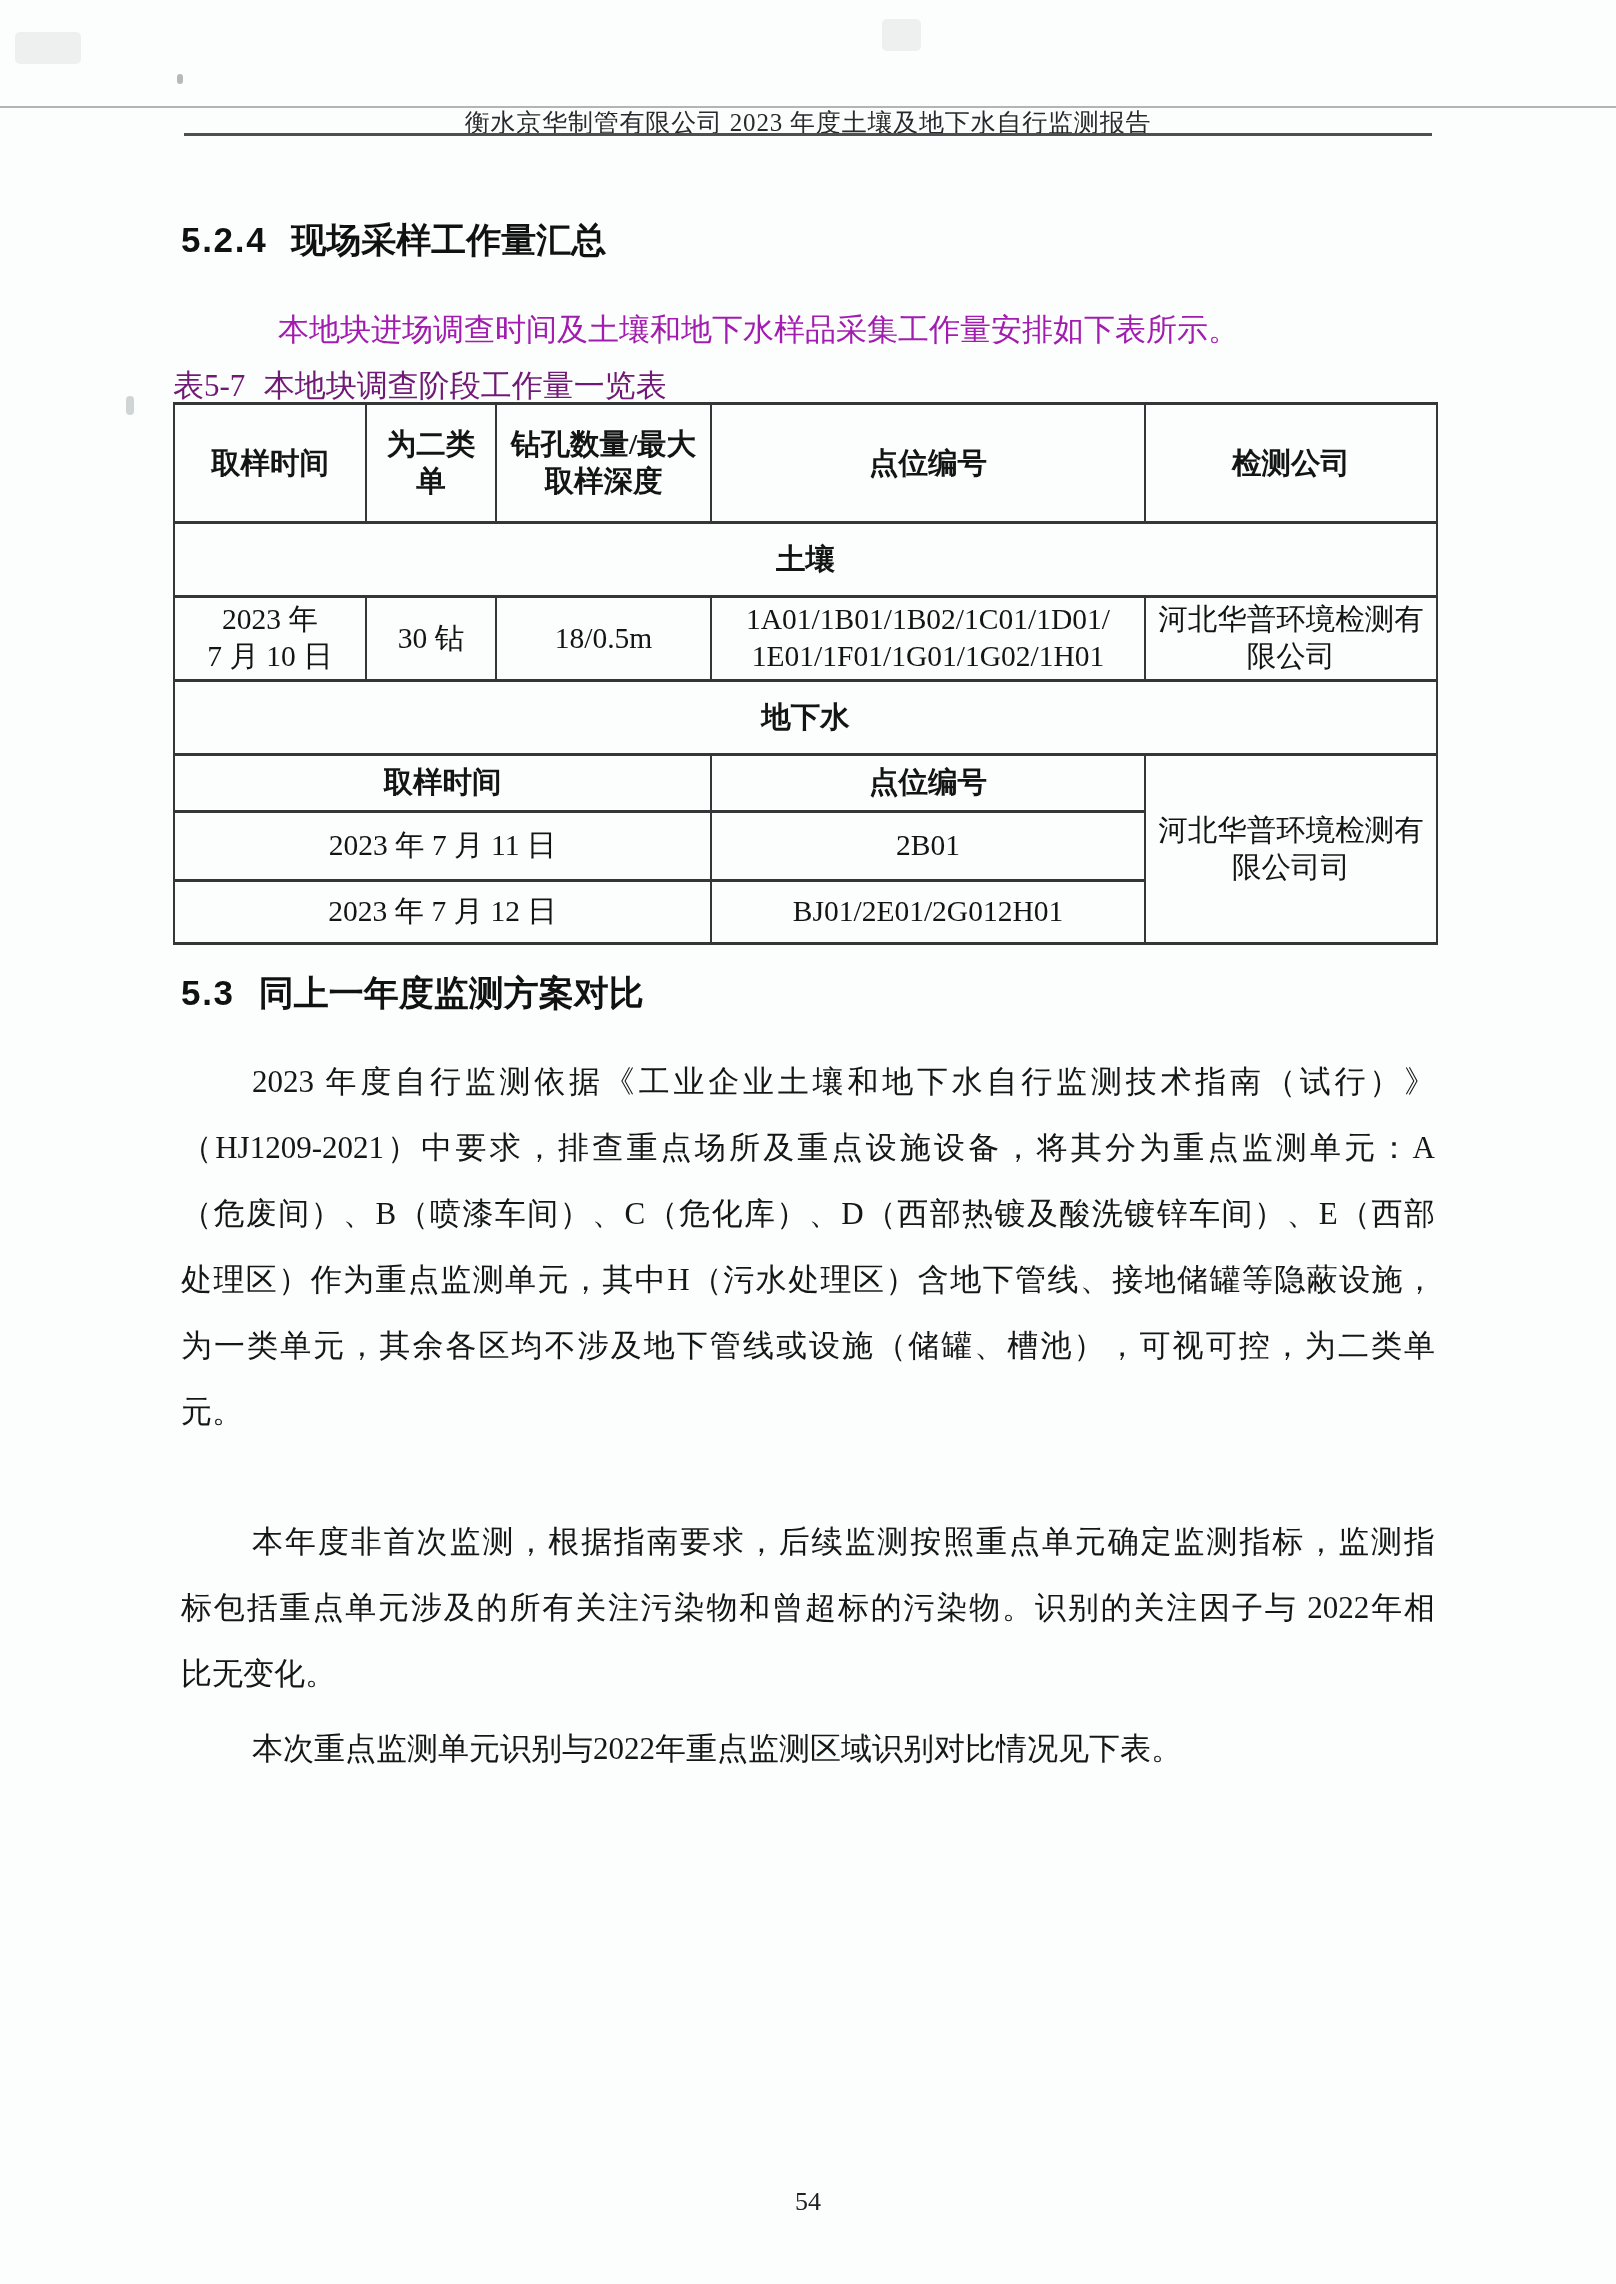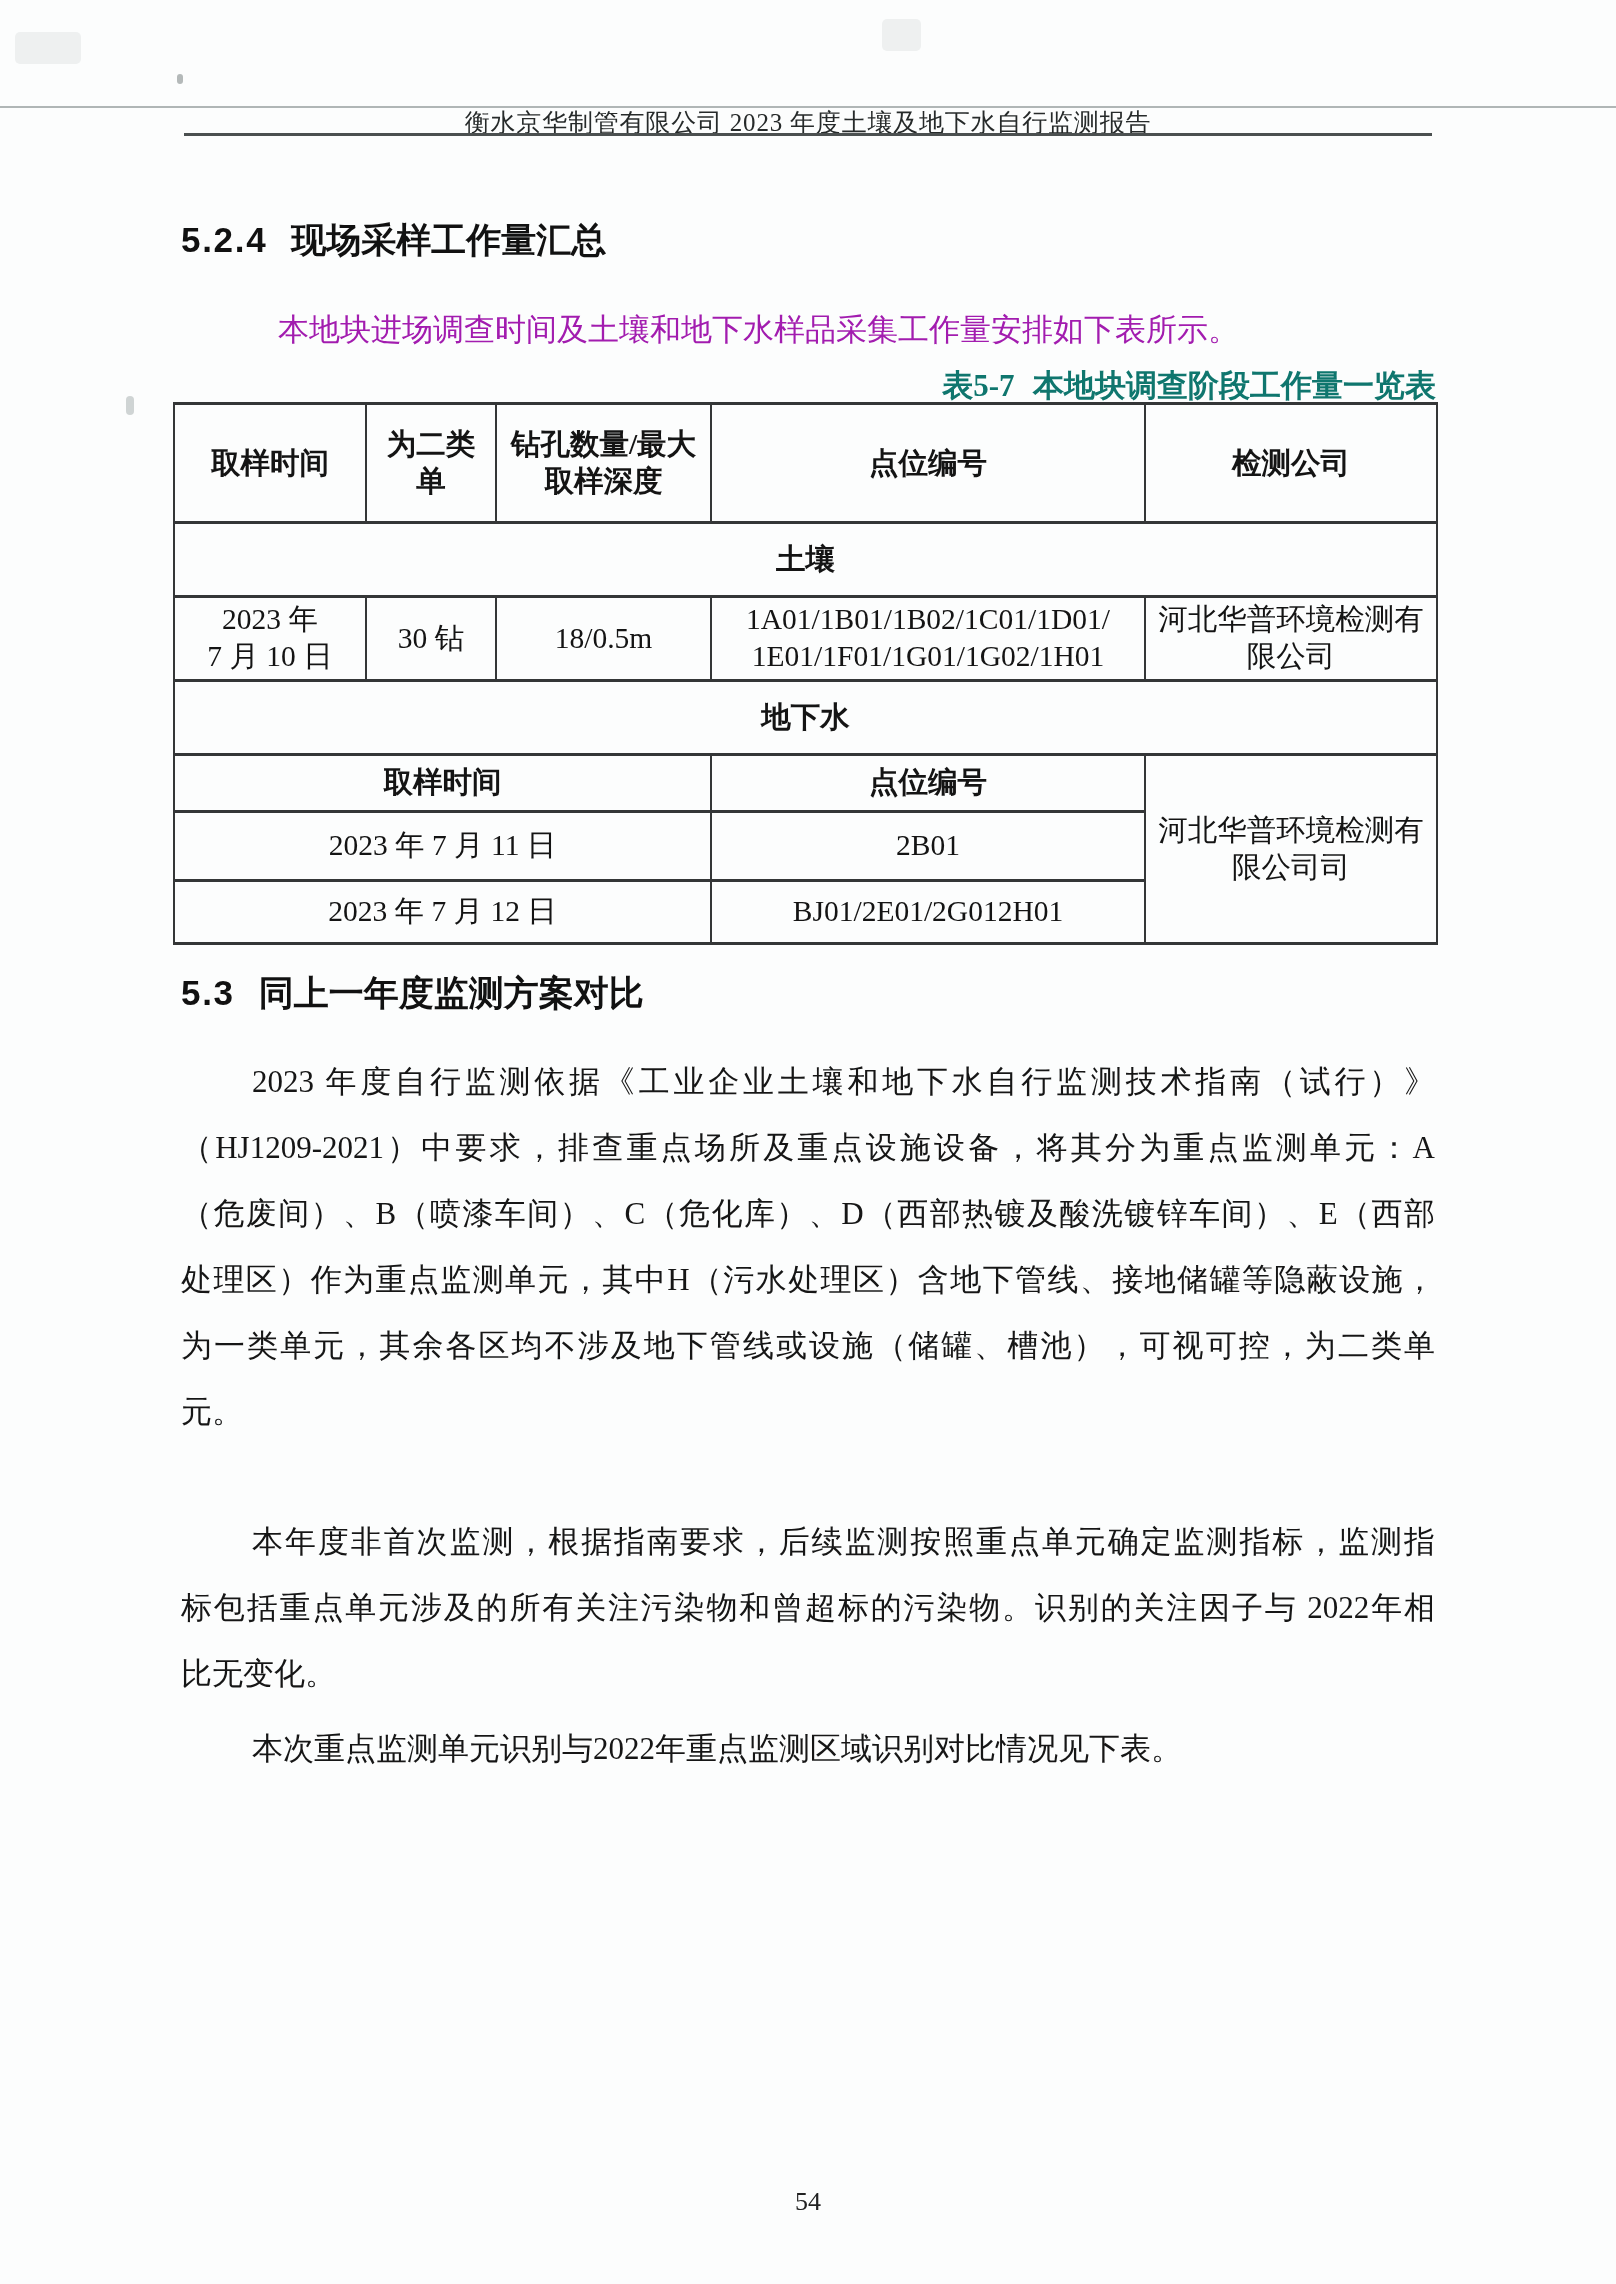--- a/index.html
+++ b/index.html
@@ -44,21 +44,21 @@
   .sec-heading.h524 { top: 217px; }
   .sec-heading.h53  { top: 970px; }
 
   .intro-par {
     position: absolute; left: 264px; top: 311px;
     font-size: 31px; line-height: 37px; white-space: nowrap; color: #a21caf; margin-left: 14px;
   }
 
   .tbl-caption {
     position: absolute; left: 173px; top: 365px; width: 1263px;
-    text-align: right; font-weight: bold; font-size: 31px; color: #0f766e;
+    text-align: left; font-weight: normal; font-size: 31px; color: #701a75;
   }
   .tbl-caption .cap-label { margin-right: 18.5px; }
 
   table.worklog {
     position: absolute; left: 173px; top: 402px; width: 1263px;
     border-collapse: collapse; table-layout: fixed;
   }
   table.worklog td {
     border: 2.5px solid #343637;
     border-top-width: 3.4px; border-bottom-width: 3.4px;

